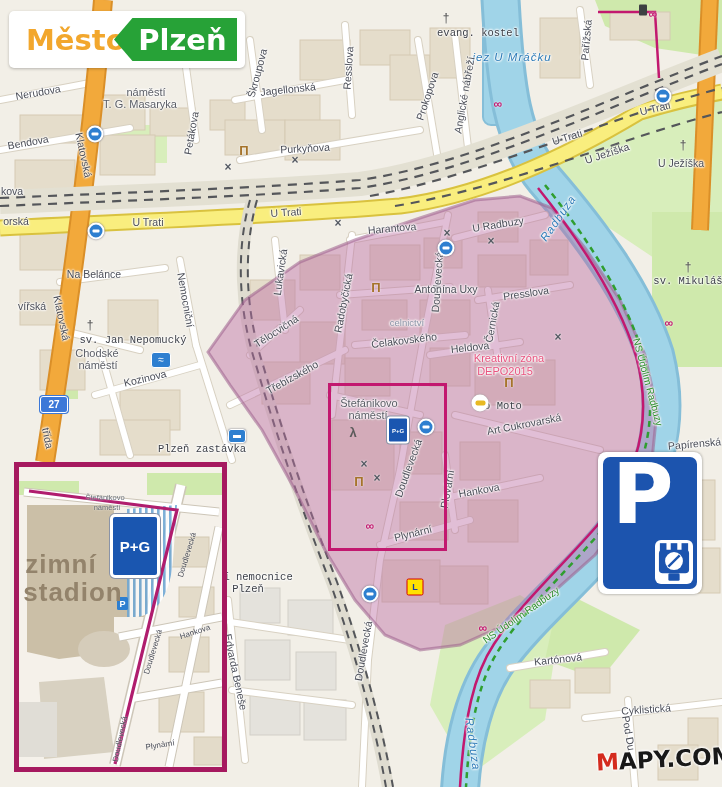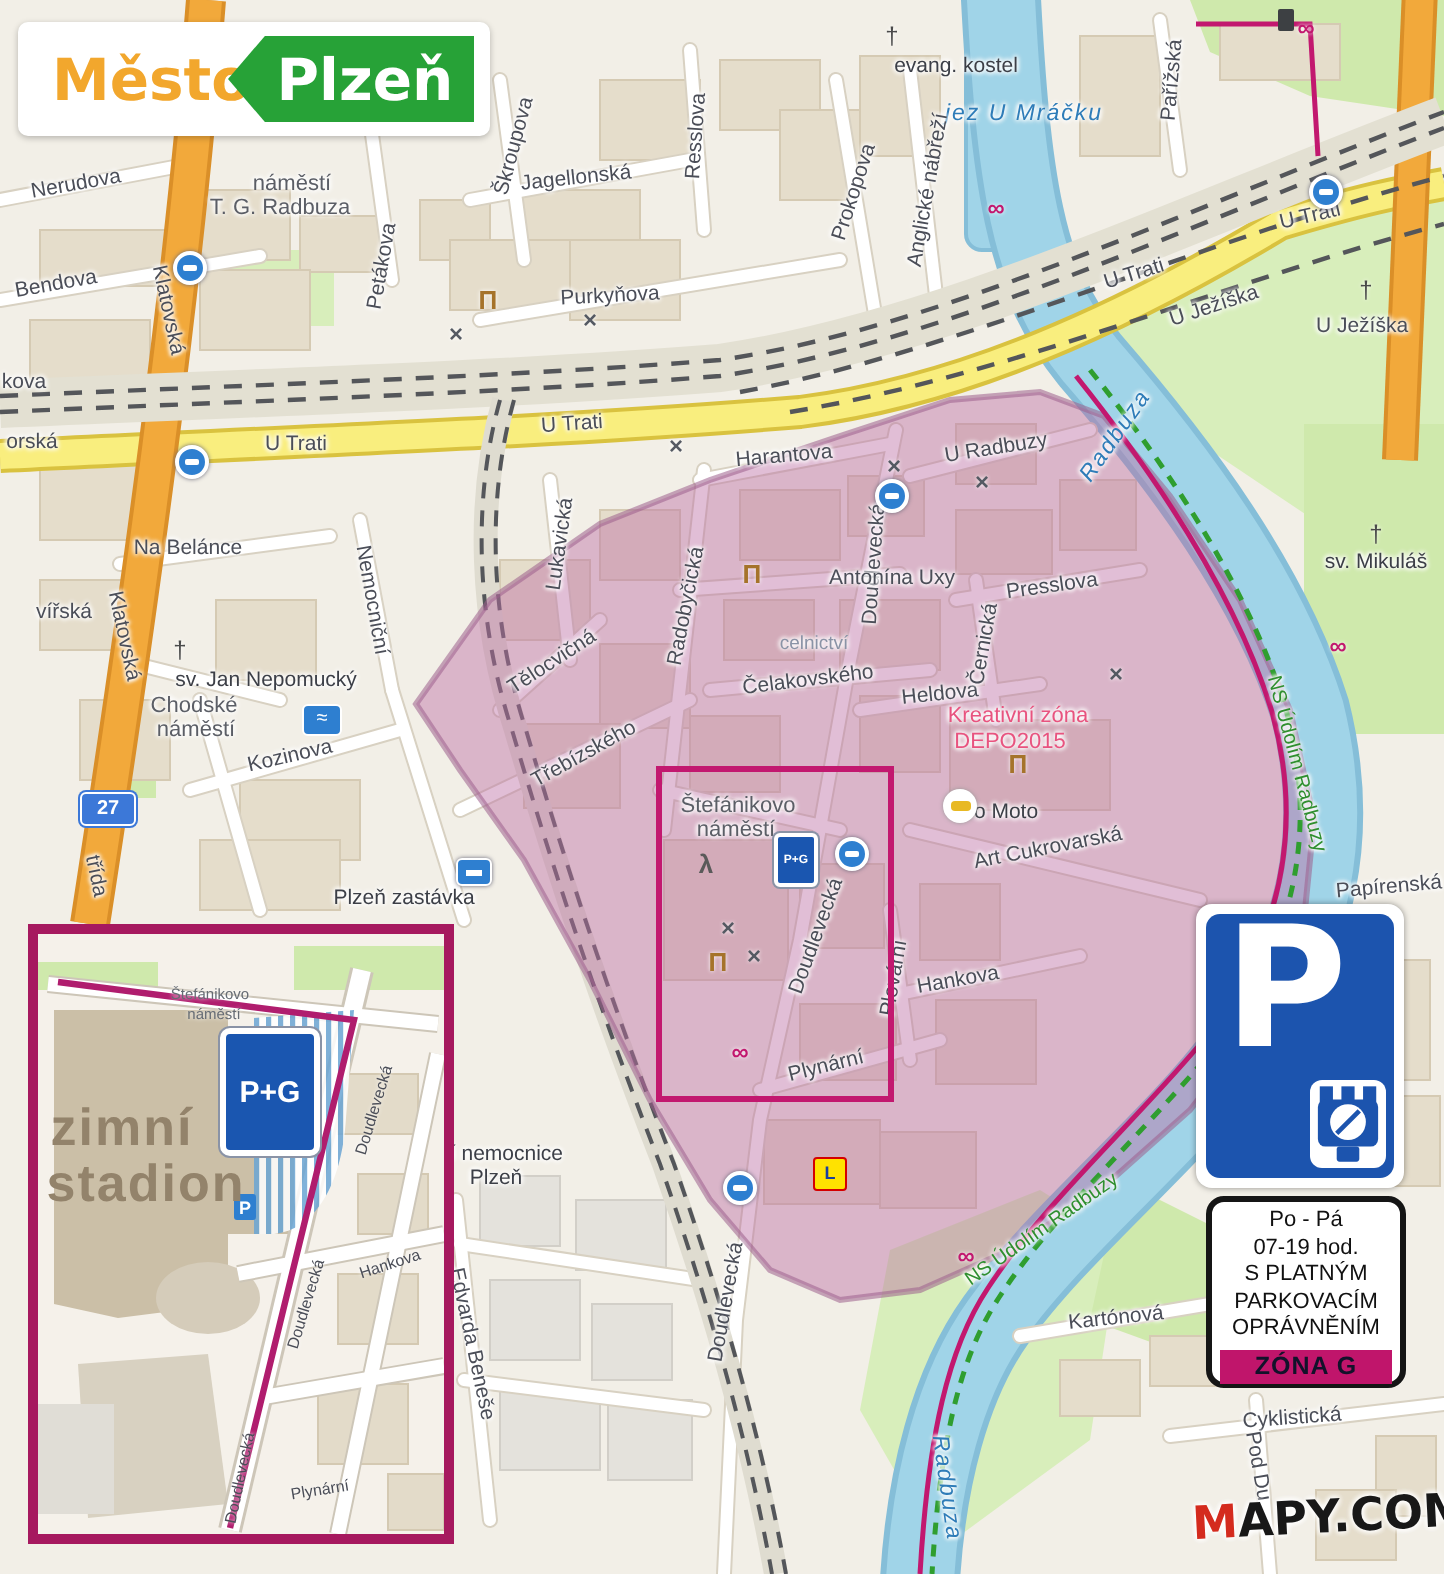--- a/index.html
+++ b/index.html
@@ -5,21 +5,21 @@
   html,body{margin:0;padding:0;background:#fff;}
   .map-root{position:relative;width:722px;height:787px;overflow:hidden;background:#f2efe7;
     font-family:"Liberation Sans",sans-serif;}
   .map-root svg.base{position:absolute;left:0;top:0;}
   
   #labels{position:absolute;left:0;top:0;width:722px;height:787px;pointer-events:none;}
   .lbl{position:absolute;font-size:10.5px;color:#4b4e58;white-space:nowrap;
     transform:translate(-50%,-50%);
     text-shadow:0 1px 2px #fff,0 -1px 2px #fff,1px 0 2px #fff,-1px 0 2px #fff;}
   .lbl.a{color:#5b5e66;font-size:11px;}
-  .lbl.p{color:#3c3f47;font-size:10.5px;}
+  .lbl.p{color:#3c3f47;font-size:10.5px;font-family:Liberation Mono, monospace;}
   .lbl.w{color:#2e7cb8;font-style:italic;font-size:11.5px;letter-spacing:1px;}
   .lbl.t{color:#2f8f2f;font-size:10px;}
   .lbl.d{color:#e8537f;font-size:11px;}
   .lbl.f{color:#8a93a6;font-size:9.5px;}
   
   .ico{position:absolute;transform:translate(-50%,-50%);display:flex;align-items:center;justify-content:center;line-height:1;}
   .ico.stop{width:13px;height:13px;border-radius:50%;background:#2e7fd0;border:2px solid #fff;box-shadow:0 0 2px #667;}
   .ico.stop::after{content:"";width:7px;height:3px;background:#fff;border-radius:1px;}
   .ico.museum{color:#a5732a;font-size:13px;font-weight:bold;text-shadow:0 0 2px #fff;}
   .ico.tools{color:#555a63;font-size:12px;font-weight:bold;text-shadow:0 0 2px #fff;}
@@ -266,21 +266,21 @@
     <polygon points="208,352 245,300 300,262 355,240 420,218 475,200 520,196 552,208 585,248 620,300 645,355 657,410 652,460 630,510 595,555 550,595 505,625 460,645 420,650 385,635 355,600 325,550 295,490 262,430 230,385" fill="#bd6fa4" fill-opacity="0.45" stroke="#9c5f8d" stroke-opacity="0.55" stroke-width="3"></polygon>
 
     <path d="M545,185 C585,235 625,295 643,355 C658,410 650,465 612,518 C577,562 528,605 500,648 C480,678 470,720 466,787" fill="none" stroke="#2f9e2f" stroke-width="2.5" stroke-dasharray="6 5"></path>
     <path d="M538,188 C578,238 618,297 636,356 C651,410 643,463 606,515 C571,558 522,601 494,644 C474,674 464,718 460,787" fill="none" stroke="#c2186f" stroke-width="2.5"></path>
     <polyline points="598,12 655,12 659,78" fill="none" stroke="#c2186f" stroke-width="2.5"></polyline>
   </svg>
 
   <div id="labels">
       <div class="lbl" style="left: 38px; top: 92px; transform: translate(-50%, -50%) rotate(-10deg);">Nerudova</div>
       <div class="lbl a" style="left: 146px; top: 92px;">náměstí</div>
-      <div class="lbl a" style="left: 140px; top: 104px;">T. G. Radbuza</div>
+      <div class="lbl a" style="left: 140px; top: 104px;">T. G. Masaryka</div>
       <div class="lbl" style="left: 28px; top: 142px; transform: translate(-50%, -50%) rotate(-10deg);">Bendova</div>
       <div class="lbl" style="left: 191px; top: 133px; transform: translate(-50%, -50%) rotate(-80deg);">Petákova</div>
       <div class="lbl" style="left: 257px; top: 73px; transform: translate(-50%, -50%) rotate(-75deg);">Škroupova</div>
       <div class="lbl" style="left: 288px; top: 89px; transform: translate(-50%, -50%) rotate(-6deg);">Jagellonská</div>
       <div class="lbl" style="left: 348px; top: 68px; transform: translate(-50%, -50%) rotate(-86deg);">Resslova</div>
       <div class="lbl" style="left: 427px; top: 96px; transform: translate(-50%, -50%) rotate(-72deg);">Prokopova</div>
       <div class="lbl" style="left: 305px; top: 148px; transform: translate(-50%, -50%) rotate(-3deg);">Purkyňova</div>
       <div class="lbl p" style="left: 478px; top: 33px;">evang. kostel</div>
       <div class="lbl w" style="left: 512px; top: 57px;">jez U Mráčku</div>
       <div class="lbl" style="left: 586px; top: 40px; transform: translate(-50%, -50%) rotate(-85deg);">Pařížská</div>
@@ -457,28 +457,18 @@
           <rect x="13.5" y="0" width="7" height="9" fill="#1c54ae"></rect>
           <rect x="25" y="0" width="7" height="9" fill="#1c54ae"></rect>
           <rect x="1" y="7" width="32" height="25" rx="4" fill="#1c54ae"></rect>
           <circle cx="17" cy="19" r="9.5" fill="#ffffff"></circle>
           <line x1="11" y1="25" x2="23" y2="13" stroke="#1c54ae" stroke-width="2.5"></line>
           <rect x="11" y="32" width="12" height="8" rx="1.5" fill="#1c54ae"></rect>
         </svg>
       </div>
     </div>
   </div>
-  <div class="sign-panel">
-    <div id="sign-lines">
-        <div class="sign-line">Po - Pá</div>
-        <div class="sign-line">07-19 hod.</div>
-        <div class="sign-line">S PLATNÝM</div>
-        <div class="sign-line">PARKOVACÍM</div>
-        <div class="sign-line">OPRÁVNĚNÍM</div>
-      </div>
-    <div class="zone-bar">ZÓNA G</div>
-  </div>
 
   <div class="watermark">
     <span class="m">M</span><span class="rest">APY.COM</span>
   </div>
 
 </div>
 
 </body></html>

